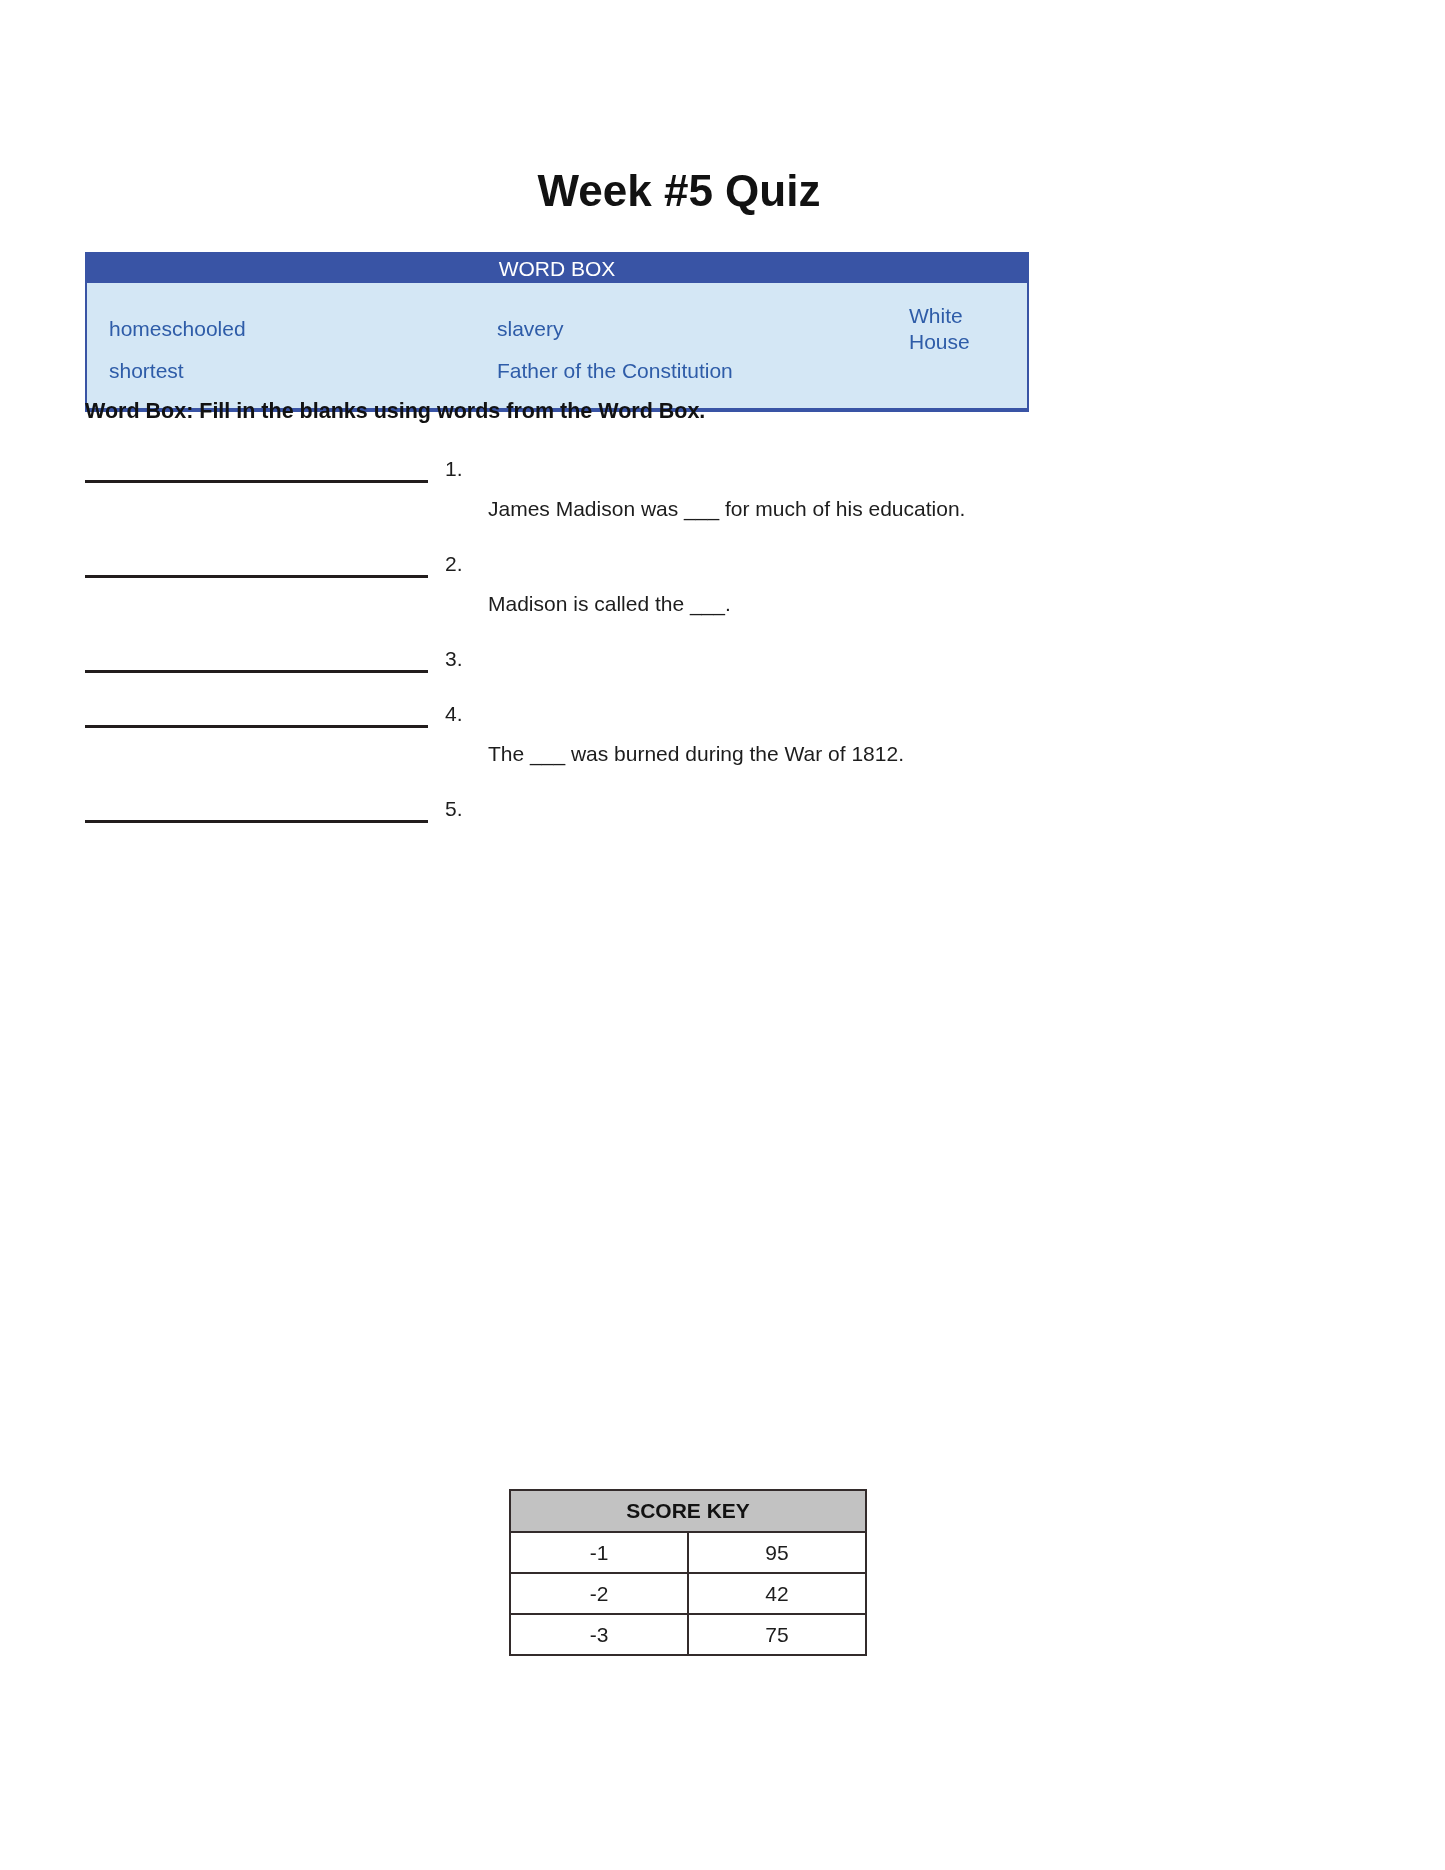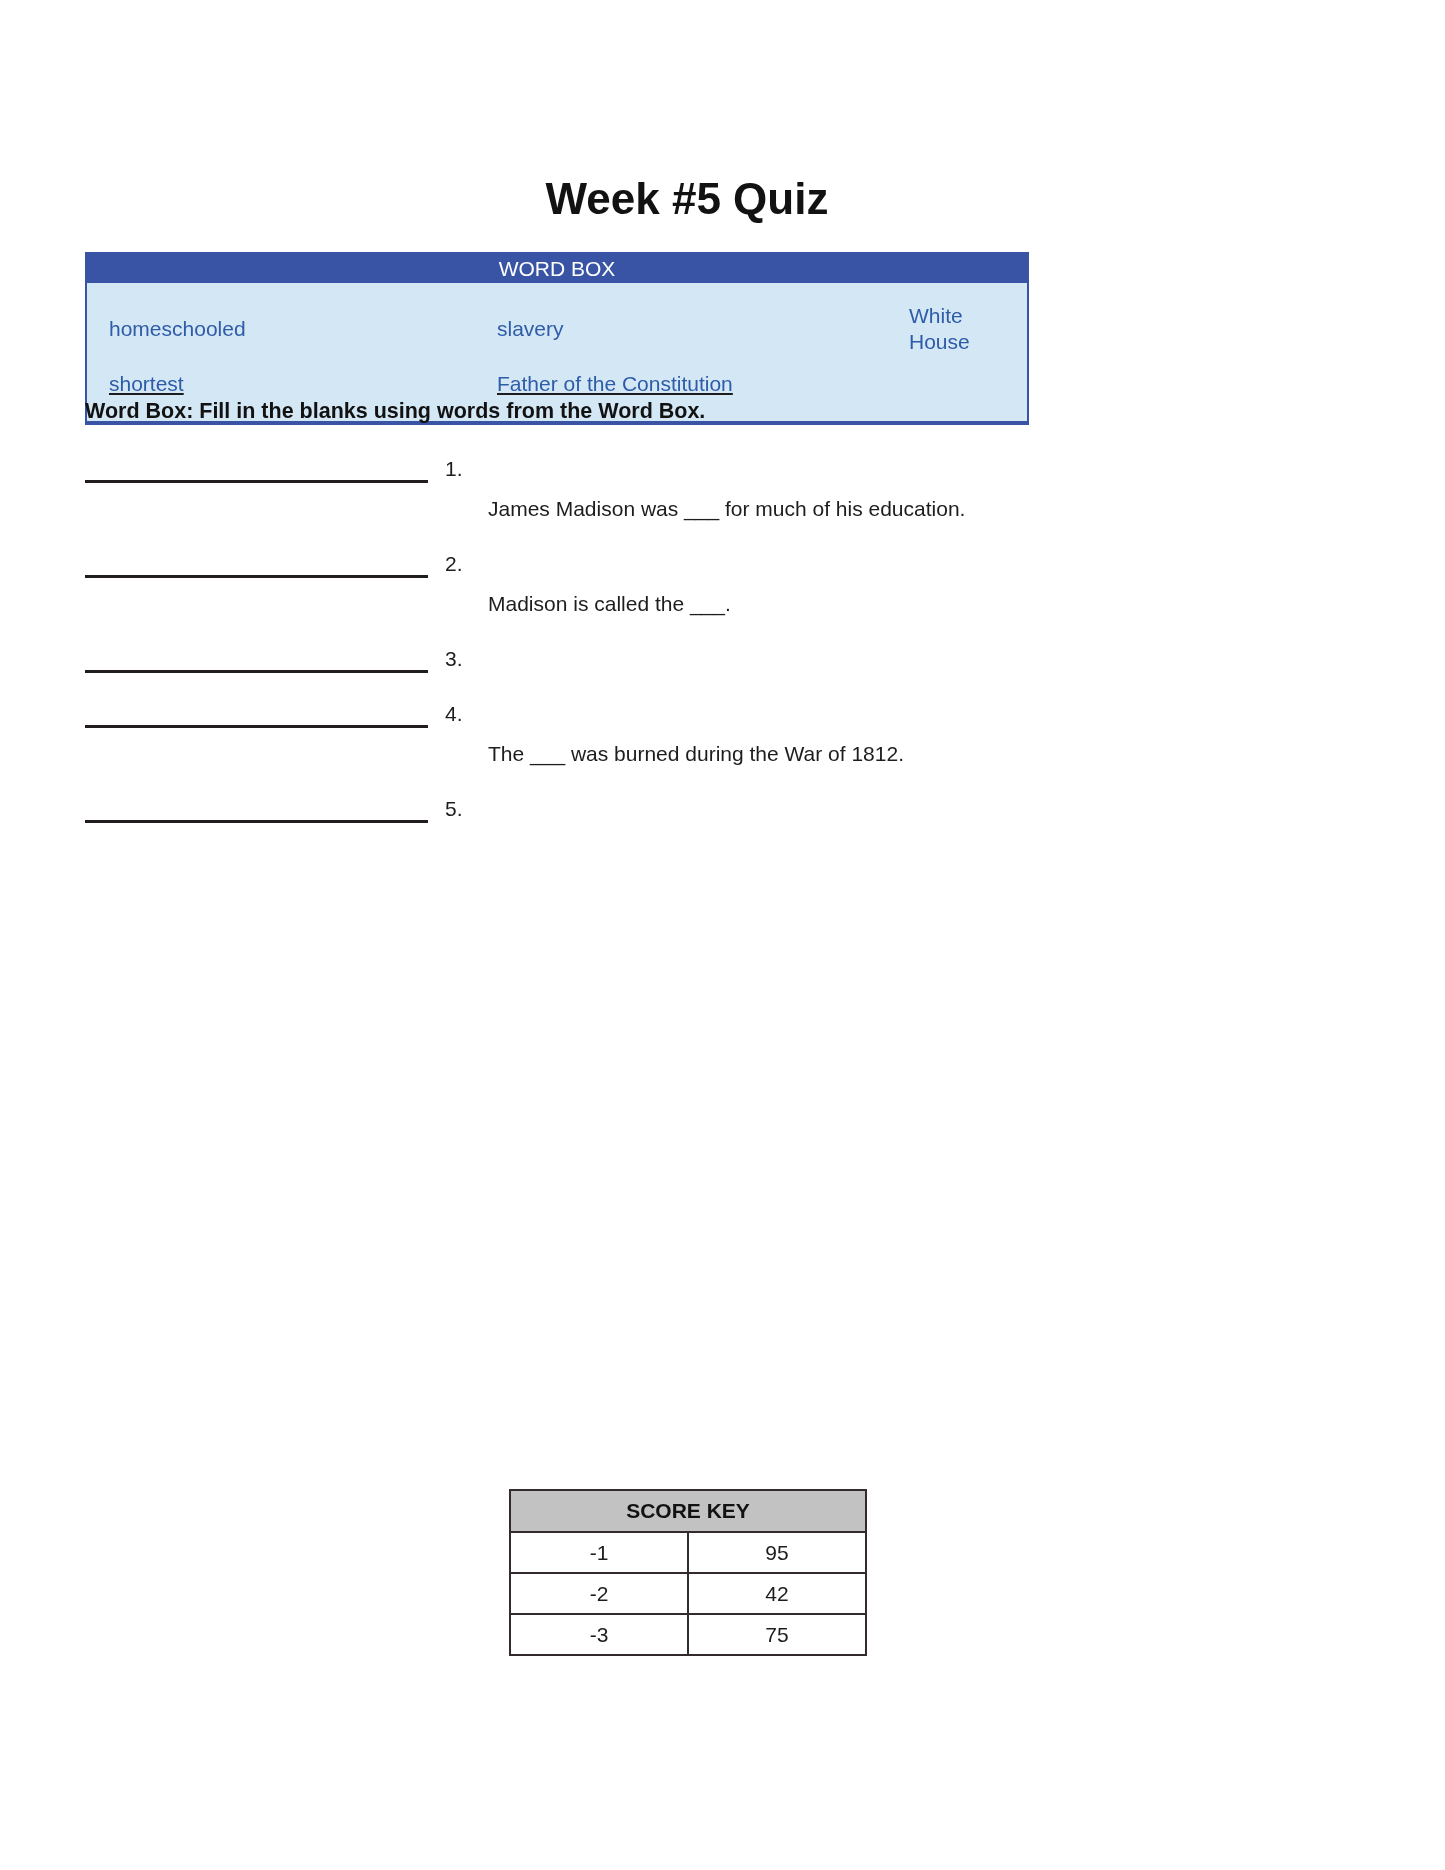--- a/index.html
+++ b/index.html
@@ -12,21 +12,21 @@
     color: #1d1d1d;
     overflow: hidden;
   }
 
   
   .title {
     position: absolute;
     top: 166px;
     left: 85px;
     width: 1188px;
-    margin: 8px;
+    margin: 0;
     text-align: center;
     font-size: 44px;
     font-weight: 700;
     color: #121212;
   }
 
   
   .word-box {
     position: absolute;
     top: 252px;
@@ -46,21 +46,21 @@
   }
   .word-box-body {
     background: #d4e7f5;
     padding: 20px 14px 24px 22px;
   }
   .wb-row {
     display: grid;
     grid-template-columns: 388px 412px 1fr;
     align-items: center;
   }
-  .wb-row + .wb-row { margin-top: 16px; text-decoration: underline; }
+  .wb-row + .wb-row { margin-top: 3px; }
   .wb-word {
     font-size: 21px;
     line-height: 26px;
     color: #2e5ca8;
   }
 
   
   .instructions {
     position: absolute;
     top: 399px;

